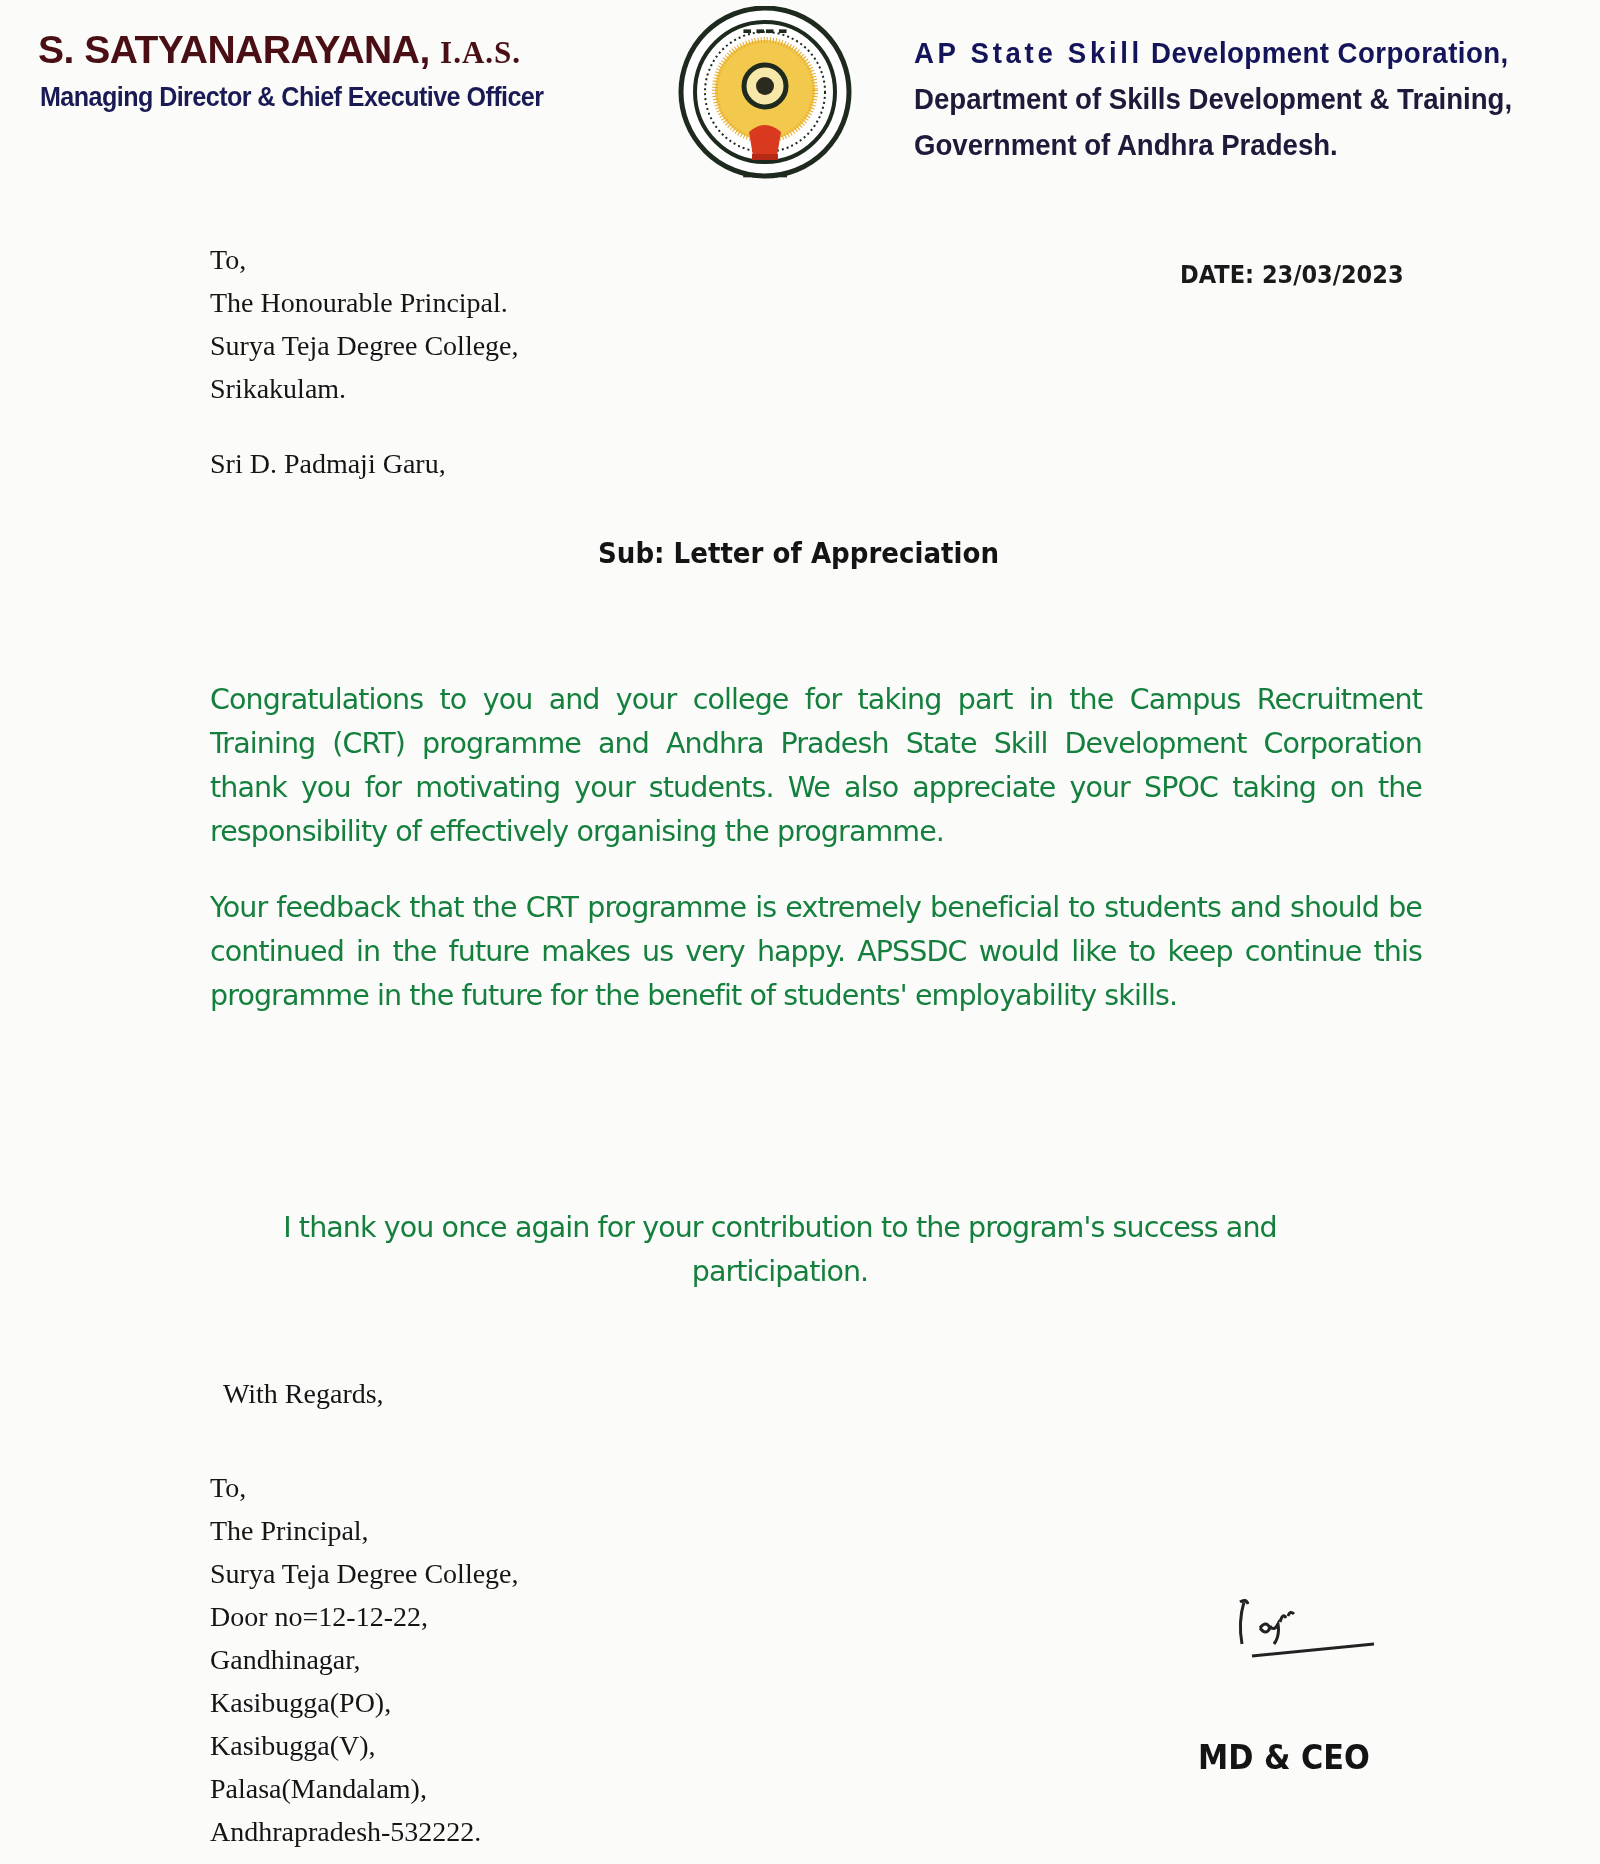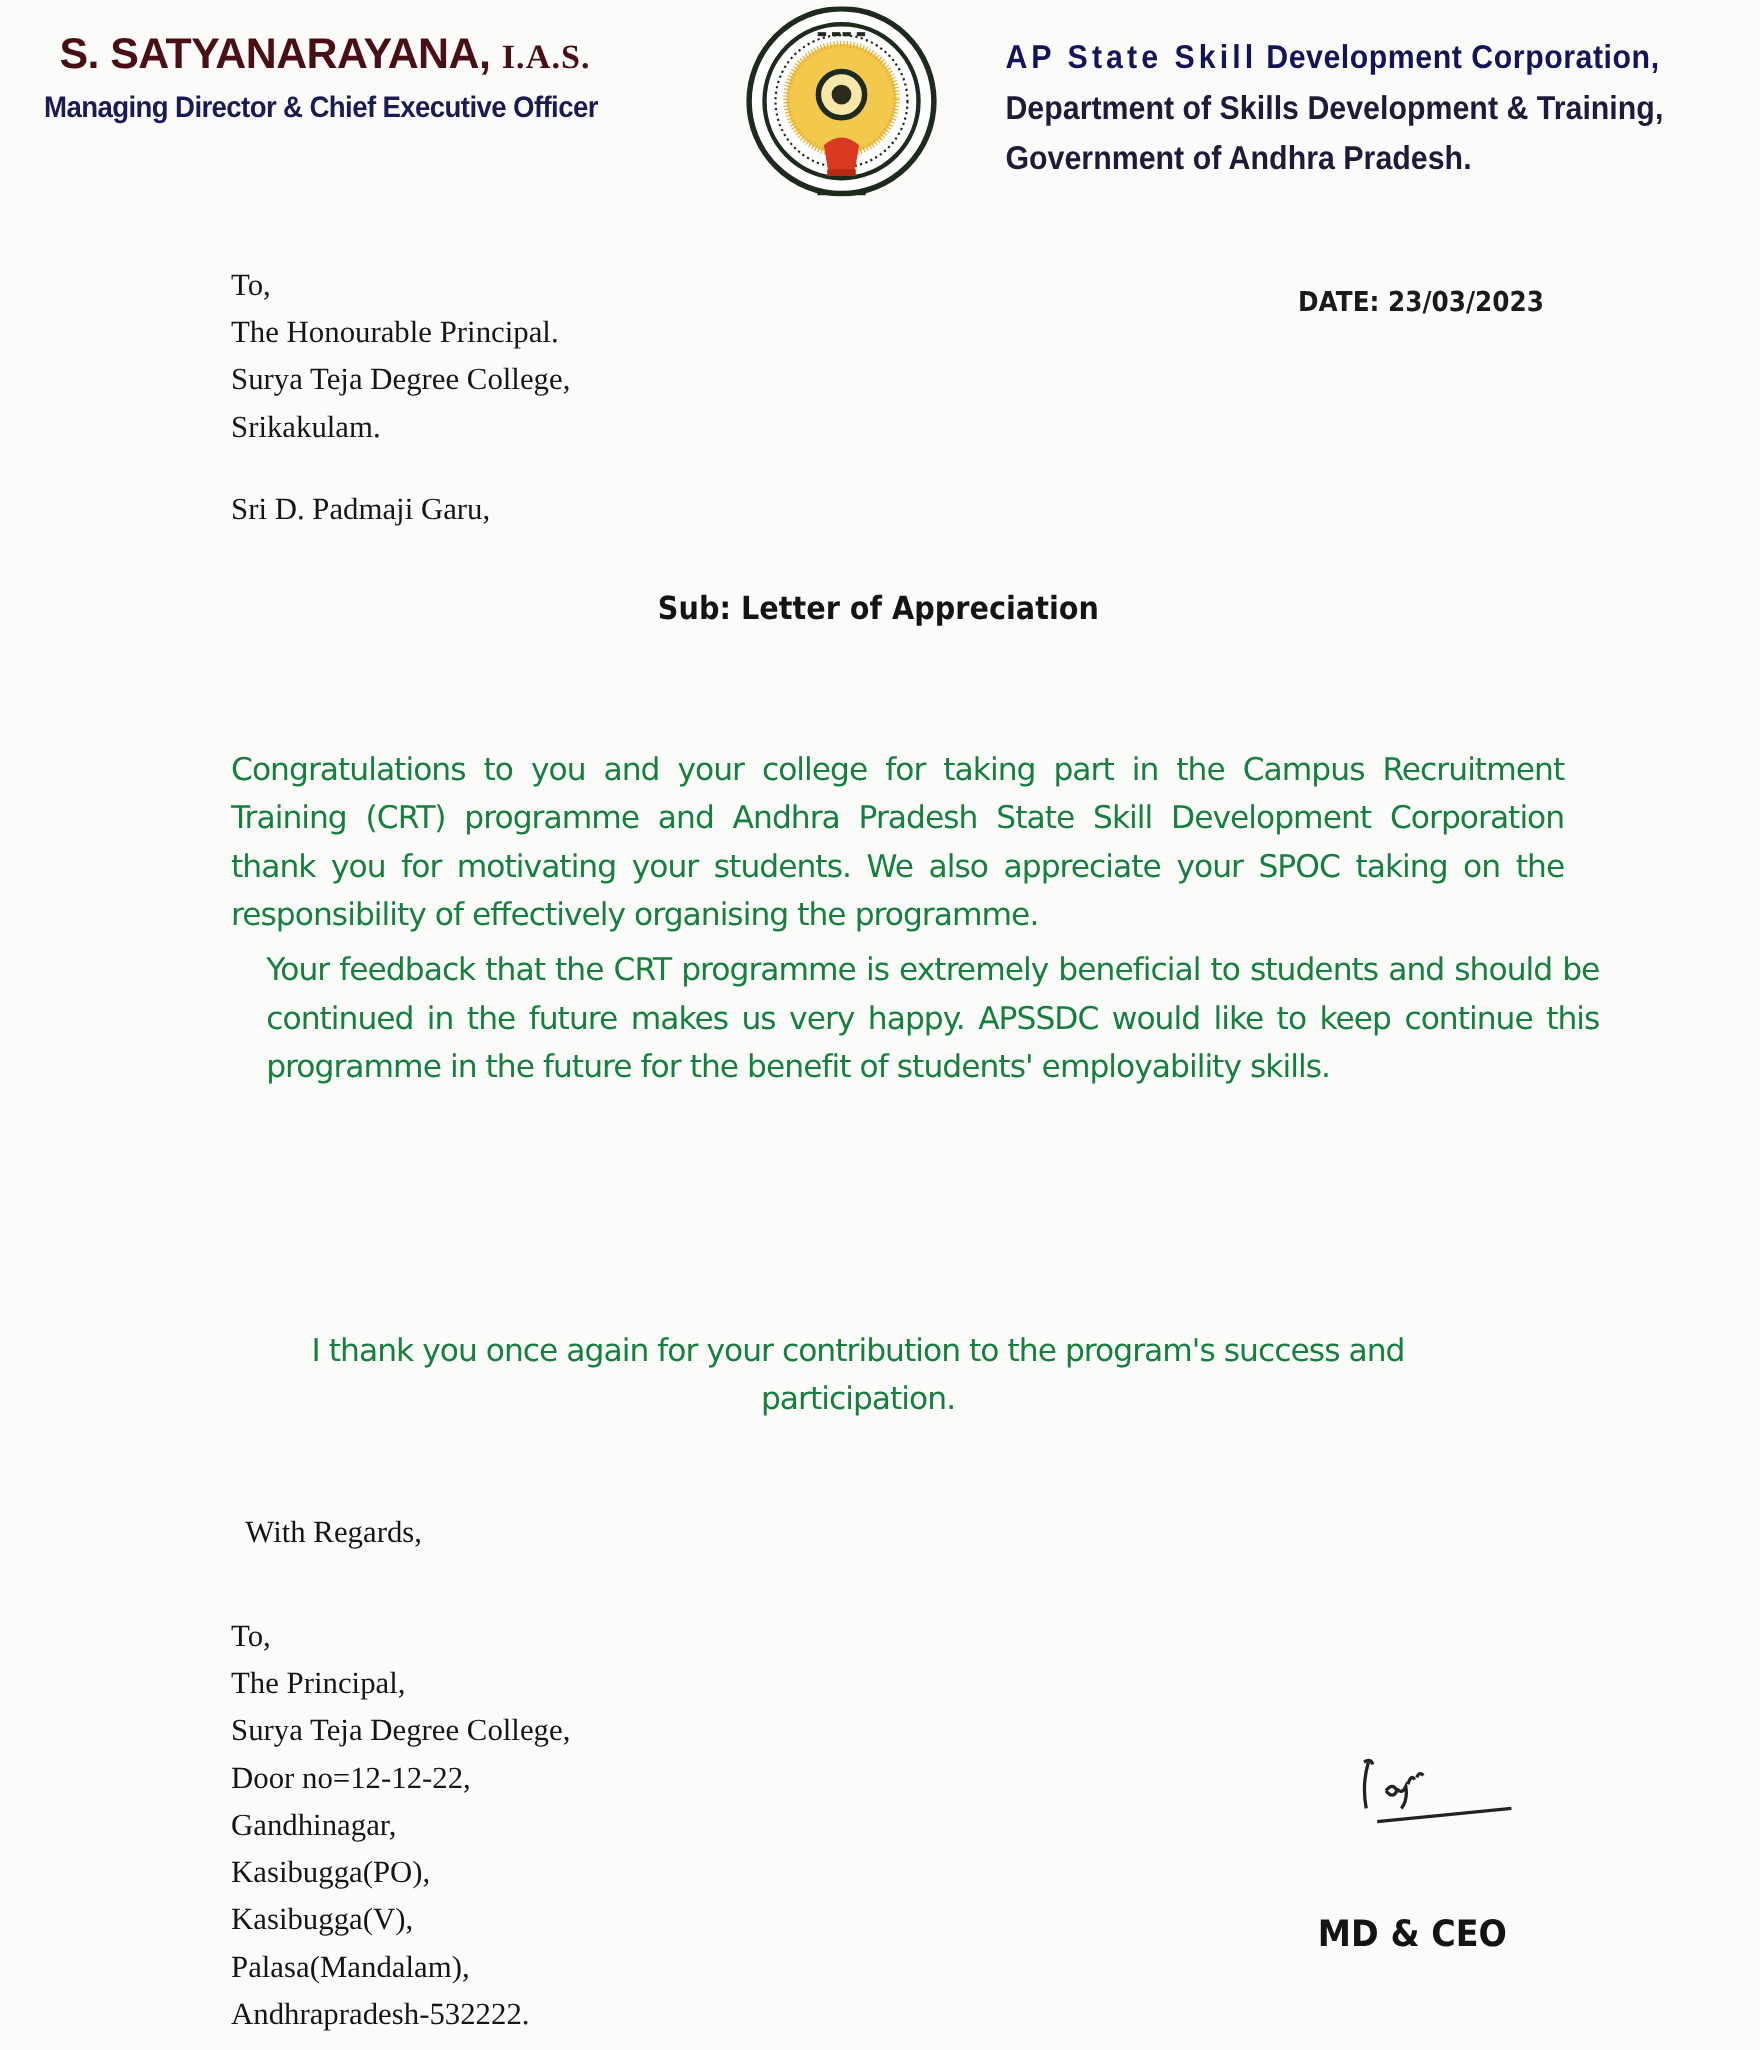--- a/index.html
+++ b/index.html
@@ -11,21 +11,20 @@
     color: #141414;
   }
   .page { position: absolute; inset: 0; }
 
   
   .lh-name {
     position: absolute; left: 38px; top: 28px;
     font-family: "Liberation Sans", sans-serif;
     font-weight: bold; font-size: 39px; color: #4a0f14;
     letter-spacing: -0.5px;
-    margin-left: 16px;
   }
   .lh-name .ias {
     font-family: "Liberation Serif", serif; font-size: 31px; letter-spacing: 1px;
   }
   .lh-role {
     position: absolute; left: 40px; top: 82px;
     font-family: "Liberation Sans", sans-serif; font-weight: bold;
     font-size: 27px; color: #1a1a55; letter-spacing: -0.6px;
     transform: scaleX(0.93); transform-origin: left;
   }
@@ -55,21 +54,21 @@
   }
 
   
   .body-text {
     position: absolute; left: 210px; width: 1212px;
     font-family: "DejaVu Sans", sans-serif; font-size: 28.5px;
     line-height: 44px; color: #15803d; text-align: justify;
     letter-spacing: -0.9px;
   }
   .p1 { top: 678px; }
-  .p2 { top: 860px; margin-left: 32px; }
+  .p2 { top: 886px; }
   .p3 { top: 1092px; }
   .p4 { top: 1206px; width: 1060px; text-align: center; margin-left: 40px; }
 
   .regards { position: absolute; left: 223px; top: 1378px; }
   .address-block { position: absolute; left: 210px; top: 1466px; line-height: 43px; }
 
   .signature { position: absolute; left: 1226px; top: 1592px; width: 150px; height: 80px; }
   .signatory {
     position: absolute; left: 1198px; top: 1738px;
     font-family: "DejaVu Sans", sans-serif; font-weight: bold; font-size: 33px;

